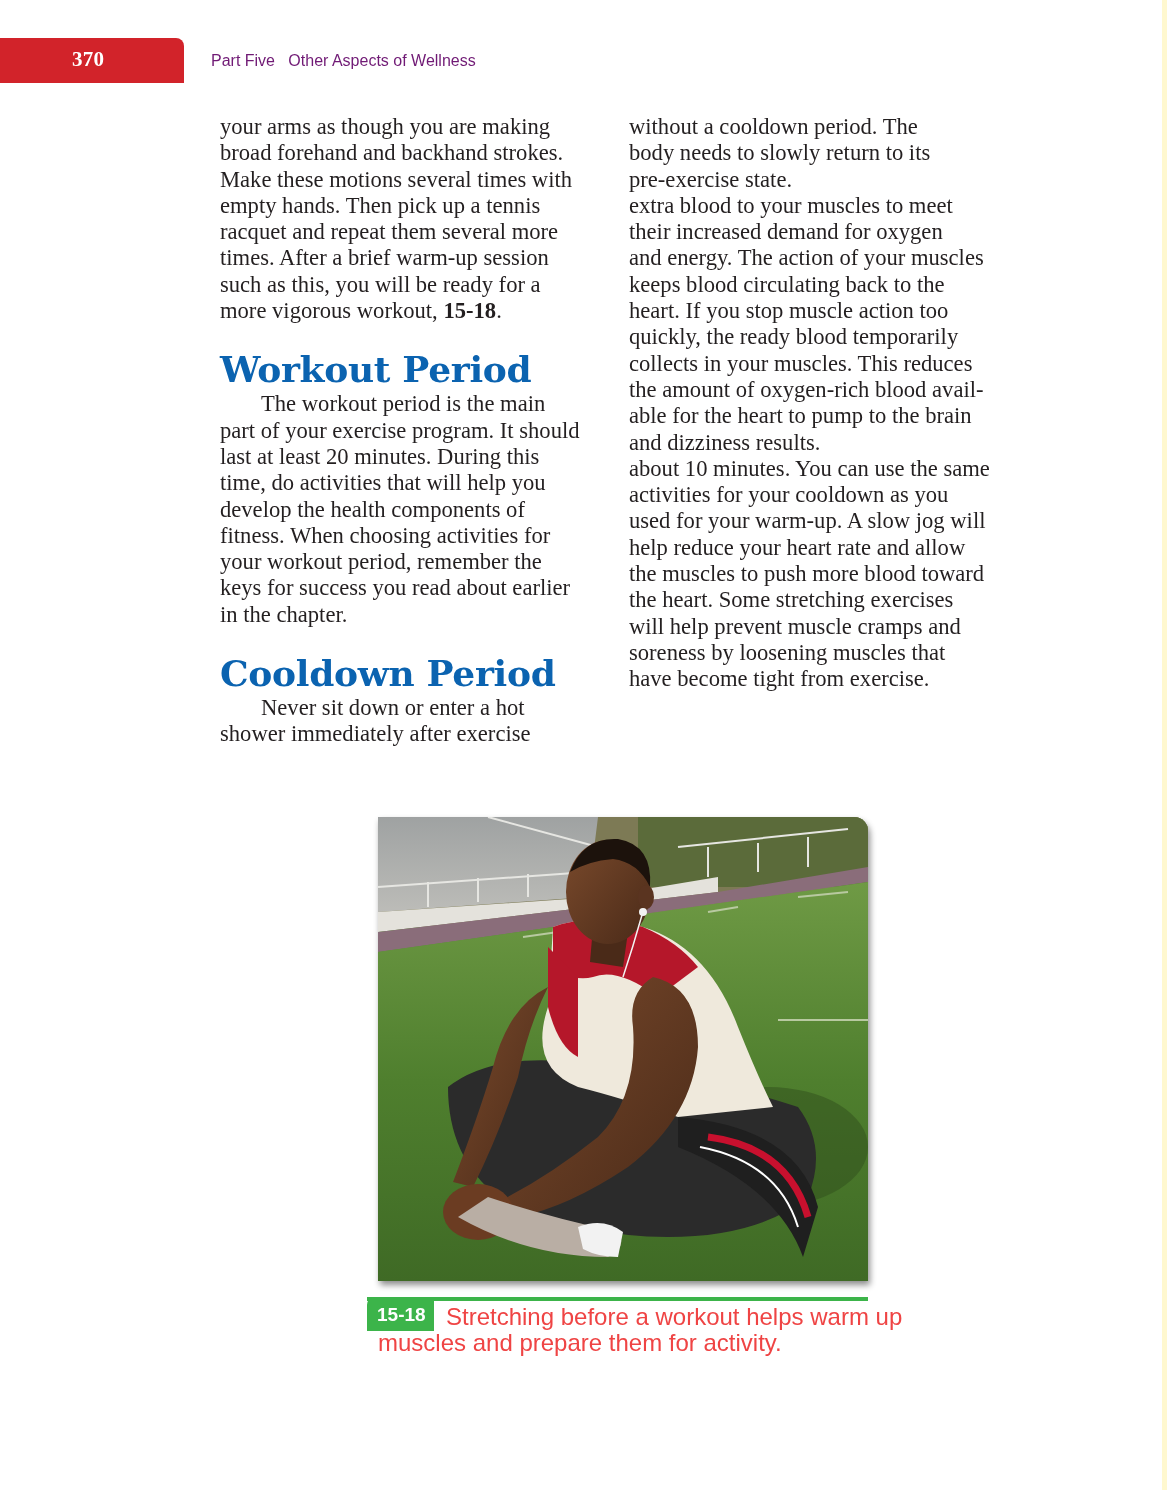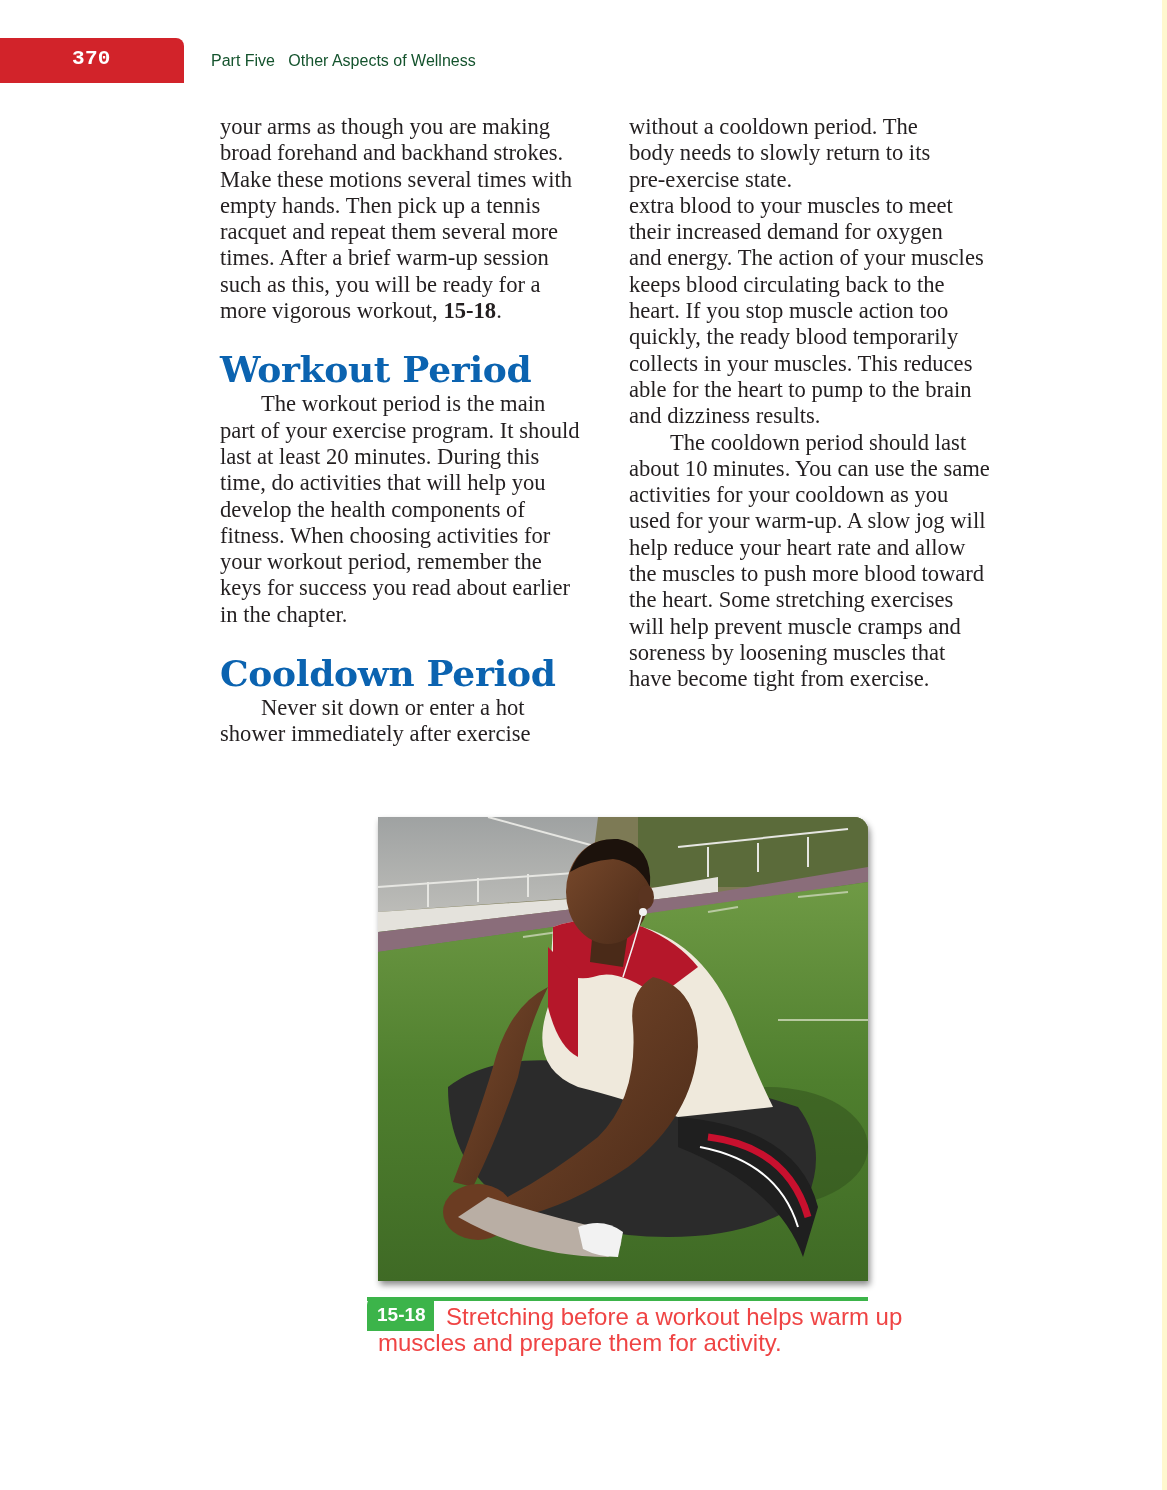--- a/index.html
+++ b/index.html
@@ -29,33 +29,33 @@
       top: 38px;
       width: 184px;
       height: 45px;
       background: #d2232a;
       border-top-right-radius: 8px;
     }
     .page-num {
       position: absolute;
       left: 72px;
       top: 47px;
-      font-family: Liberation Mono, monospace;
+      font-family: Liberation Serif, serif;
       font-weight: bold;
       font-size: 21px;
       color: #ffffff;
       letter-spacing: 0.3px;
     }
     .running-head {
       position: absolute;
       left: 211px;
       top: 52px;
       font-family: "Liberation Sans", sans-serif;
       font-size: 16px;
-      color: #14532d;
+      color: #701a75;
       white-space: pre;
     }
     .col {
       position: absolute;
       top: 114px;
       font-family: "Liberation Serif", serif;
       font-size: 22.6px;
       line-height: 26.3px;
       color: #231f20;
     }
@@ -176,23 +176,23 @@
   <span class="line">without a cooldown period. The</span>
   <span class="line">body needs to slowly return to its</span>
   <span class="line">pre-exercise state.</span>
   <span class="line">extra blood to your muscles to meet</span>
   <span class="line">their increased demand for oxygen</span>
   <span class="line">and energy. The action of your muscles</span>
   <span class="line">keeps blood circulating back to the</span>
   <span class="line">heart. If you stop muscle action too</span>
   <span class="line">quickly, the ready blood temporarily</span>
   <span class="line">collects in your muscles. This reduces</span>
+  <span class="line">the amount of oxygen-rich blood avail-</span>
   <span class="line">able for the heart to pump to the brain</span>
   <span class="line">and dizziness results.</span>
-  <span class="line indent">The cooldown period should last</span>
   <span class="line">about 10 minutes. You can use the same</span>
   <span class="line">activities for your cooldown as you</span>
   <span class="line">used for your warm-up. A slow jog will</span>
   <span class="line">help reduce your heart rate and allow</span>
   <span class="line">the muscles to push more blood toward</span>
   <span class="line">the heart. Some stretching exercises</span>
   <span class="line">will help prevent muscle cramps and</span>
   <span class="line">soreness by loosening muscles that</span>
   <span class="line">have become tight from exercise.</span>
 </div>

